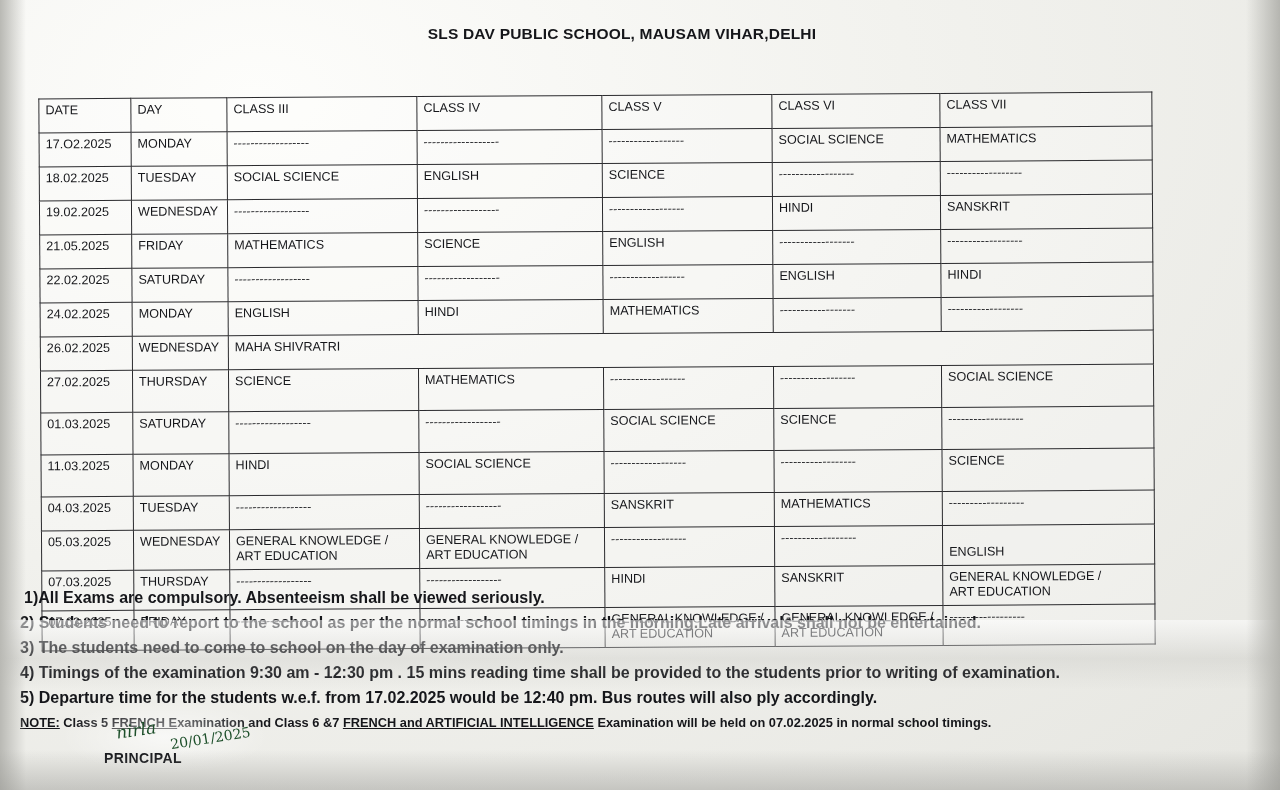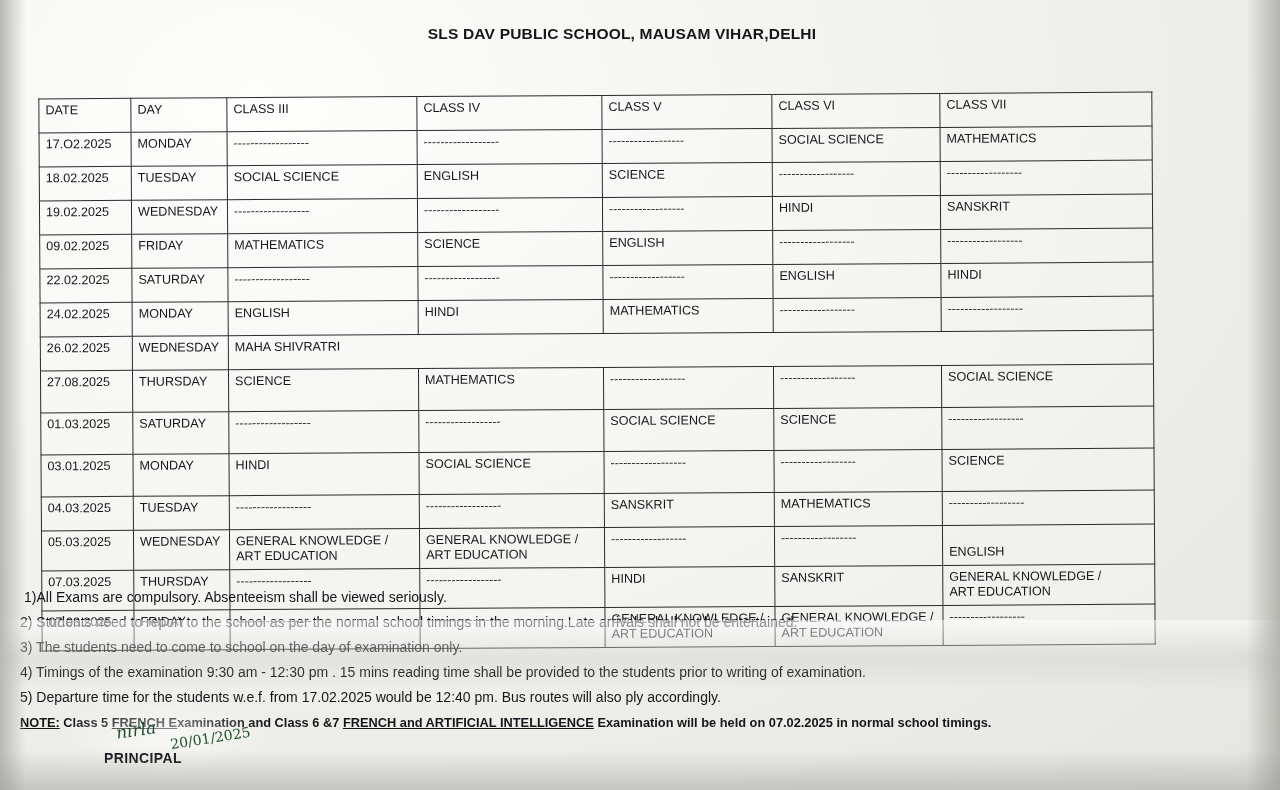--- a/index.html
+++ b/index.html
@@ -100,22 +100,22 @@
   .cell-2line { line-height: 15px; }
   tr.r-tall td { height: 32px; }
   .notes {
     position: absolute;
     left: 20px;
     top: 585px;
     width: 1240px;
     color: #15161a;
   }
   .notes .note {
-    font-size: 14px;
-    font-weight: normal;
+    font-size: 16px;
+    font-weight: bold;
     line-height: 25px;
     white-space: nowrap;
   }
   .notes .note.indent { padding-left: 4px; }
   .note-final {
     font-size: 12.8px;
     font-weight: bold;
     line-height: 25px;
     white-space: nowrap;
   }
@@ -213,21 +213,21 @@
       <tr>
         <td>19.02.2025</td>
         <td>WEDNESDAY</td>
         <td>------------------</td>
         <td>------------------</td>
         <td>------------------</td>
         <td>HINDI</td>
         <td>SANSKRIT</td>
       </tr>
       <tr>
-        <td>09.02.2025</td>
+        <td>21.05.2025</td>
         <td>FRIDAY</td>
         <td>MATHEMATICS</td>
         <td>SCIENCE</td>
         <td>ENGLISH</td>
         <td>------------------</td>
         <td>------------------</td>
       </tr>
       <tr>
         <td>22.02.2025</td>
         <td>SATURDAY</td>
@@ -245,39 +245,39 @@
         <td>MATHEMATICS</td>
         <td>------------------</td>
         <td>------------------</td>
       </tr>
       <tr>
         <td>26.02.2025</td>
         <td>WEDNESDAY</td>
         <td class="holiday" colspan="5">MAHA SHIVRATRI</td>
       </tr>
       <tr class="r-tall">
-        <td>27.08.2025</td>
+        <td>27.02.2025</td>
         <td>THURSDAY</td>
         <td>SCIENCE</td>
         <td>MATHEMATICS</td>
         <td>------------------</td>
         <td>------------------</td>
         <td>SOCIAL SCIENCE</td>
       </tr>
       <tr class="r-tall">
         <td>01.03.2025</td>
         <td>SATURDAY</td>
         <td>------------------</td>
         <td>------------------</td>
         <td>SOCIAL SCIENCE</td>
         <td>SCIENCE</td>
         <td>------------------</td>
       </tr>
       <tr class="r-tall">
-        <td>03.01.2025</td>
+        <td>11.03.2025</td>
         <td>MONDAY</td>
         <td>HINDI</td>
         <td>SOCIAL SCIENCE</td>
         <td>------------------</td>
         <td>------------------</td>
         <td>SCIENCE</td>
       </tr>
       <tr>
         <td>04.03.2025</td>
         <td>TUESDAY</td>

